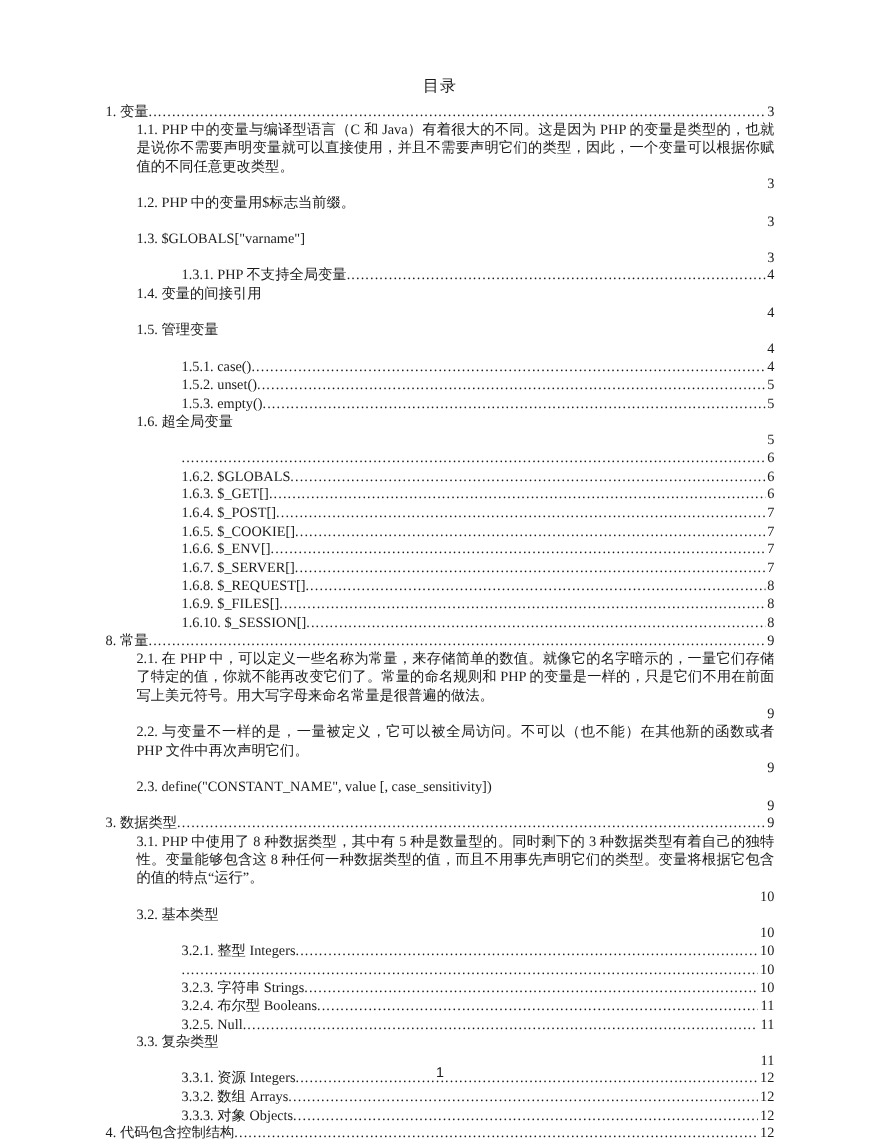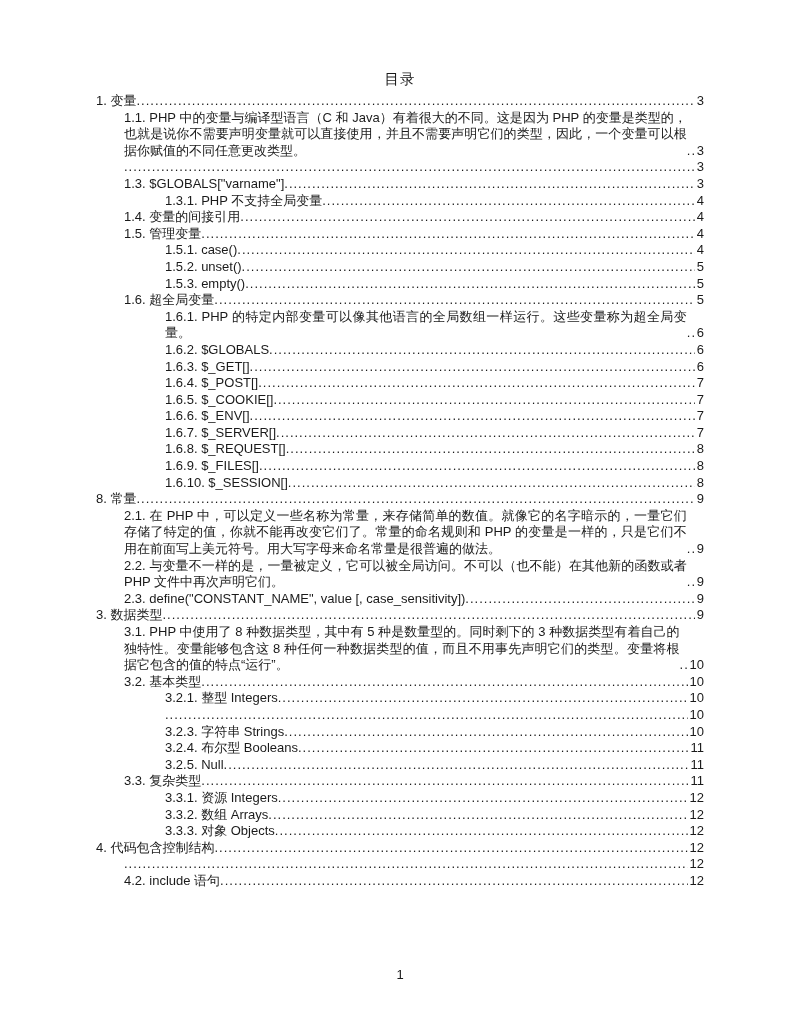--- a/index.html
+++ b/index.html
@@ -36,23 +36,24 @@
     line-height: 19px;
     margin: 0 0 4px 0;
     letter-spacing: 1px;
   }
   .toc {
     font-size: 13px;
     line-height: 16.6px;
   }
   .toc-entry {
     display: flex;
+    font-family: Liberation Serif, serif;
   }
   .toc-entry.lvl-1 { padding-left: 0; }
-  .toc-entry.lvl-2 { padding-left: 28px; }
+  .toc-entry.lvl-2 { padding-left: 28px; flex-direction: column; }
   .toc-entry.lvl-3 { padding-left: 69px; }
   .toc-text {
     flex: 0 1 auto;
     text-align: justify;
   }
   .leader {
     flex: 1 1 0;
     min-width: 8px;
     overflow: hidden;
     white-space: nowrap;
@@ -90,20 +91,21 @@
           <span class="toc-text">1. 变量</span>
           <span class="leader" aria-hidden="true"></span>
           <span class="toc-page">3</span>
         </div>
         <div class="toc-entry lvl-2">
           <span class="toc-text">1.1. PHP 中的变量与编译型语言（C 和 Java）有着很大的不同。这是因为 PHP 的变量是类型的，也就是说你不需要声明变量就可以直接使用，并且不需要声明它们的类型，因此，一个变量可以根据你赋值的不同任意更改类型。</span>
           <span class="leader" aria-hidden="true"></span>
           <span class="toc-page">3</span>
         </div>
         <div class="toc-entry lvl-2">
+          <span class="toc-text">1.2. PHP 中的变量用$标志当前缀。</span>
           <span class="leader" aria-hidden="true"></span>
           <span class="toc-page">3</span>
         </div>
         <div class="toc-entry lvl-2">
           <span class="toc-text">1.3. $GLOBALS["varname"]</span>
           <span class="leader" aria-hidden="true"></span>
           <span class="toc-page">3</span>
         </div>
         <div class="toc-entry lvl-3">
           <span class="toc-text">1.3.1. PHP 不支持全局变量</span>
@@ -134,21 +136,20 @@
           <span class="toc-text">1.5.3. empty()</span>
           <span class="leader" aria-hidden="true"></span>
           <span class="toc-page">5</span>
         </div>
         <div class="toc-entry lvl-2">
           <span class="toc-text">1.6. 超全局变量</span>
           <span class="leader" aria-hidden="true"></span>
           <span class="toc-page">5</span>
         </div>
         <div class="toc-entry lvl-3">
-          <span class="toc-text">1.6.1. PHP 的特定内部变量可以像其他语言的全局数组一样运行。这些变量称为超全局变量。</span>
           <span class="leader" aria-hidden="true"></span>
           <span class="toc-page">6</span>
         </div>
         <div class="toc-entry lvl-3">
           <span class="toc-text">1.6.2. $GLOBALS</span>
           <span class="leader" aria-hidden="true"></span>
           <span class="toc-page">6</span>
         </div>
         <div class="toc-entry lvl-3">
           <span class="toc-text">1.6.3. $_GET[]</span>

